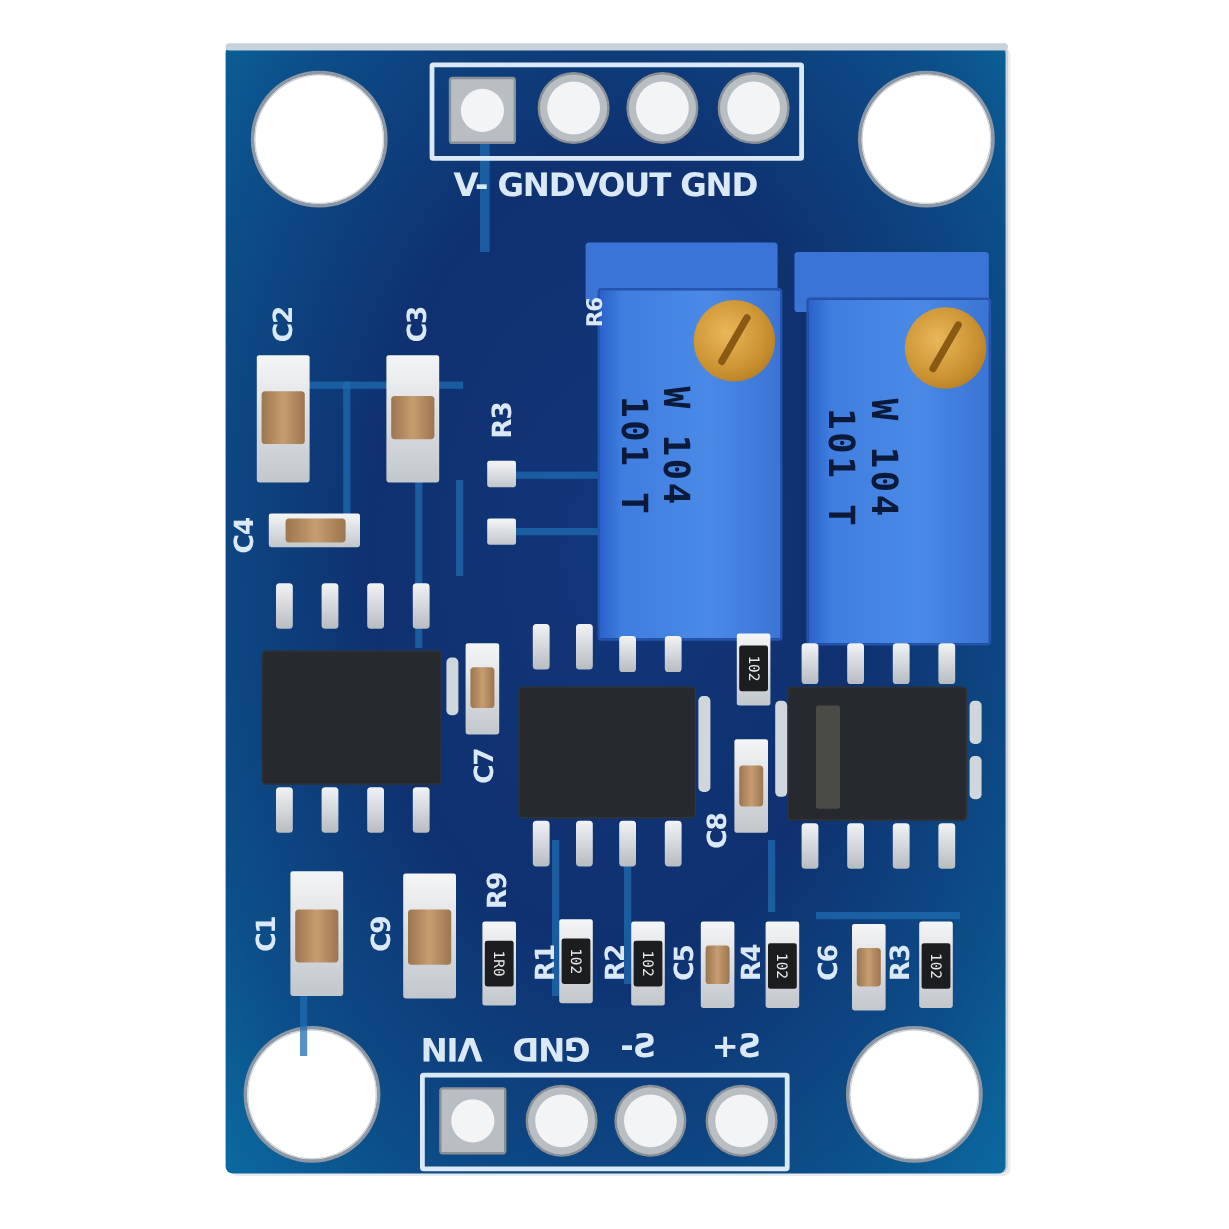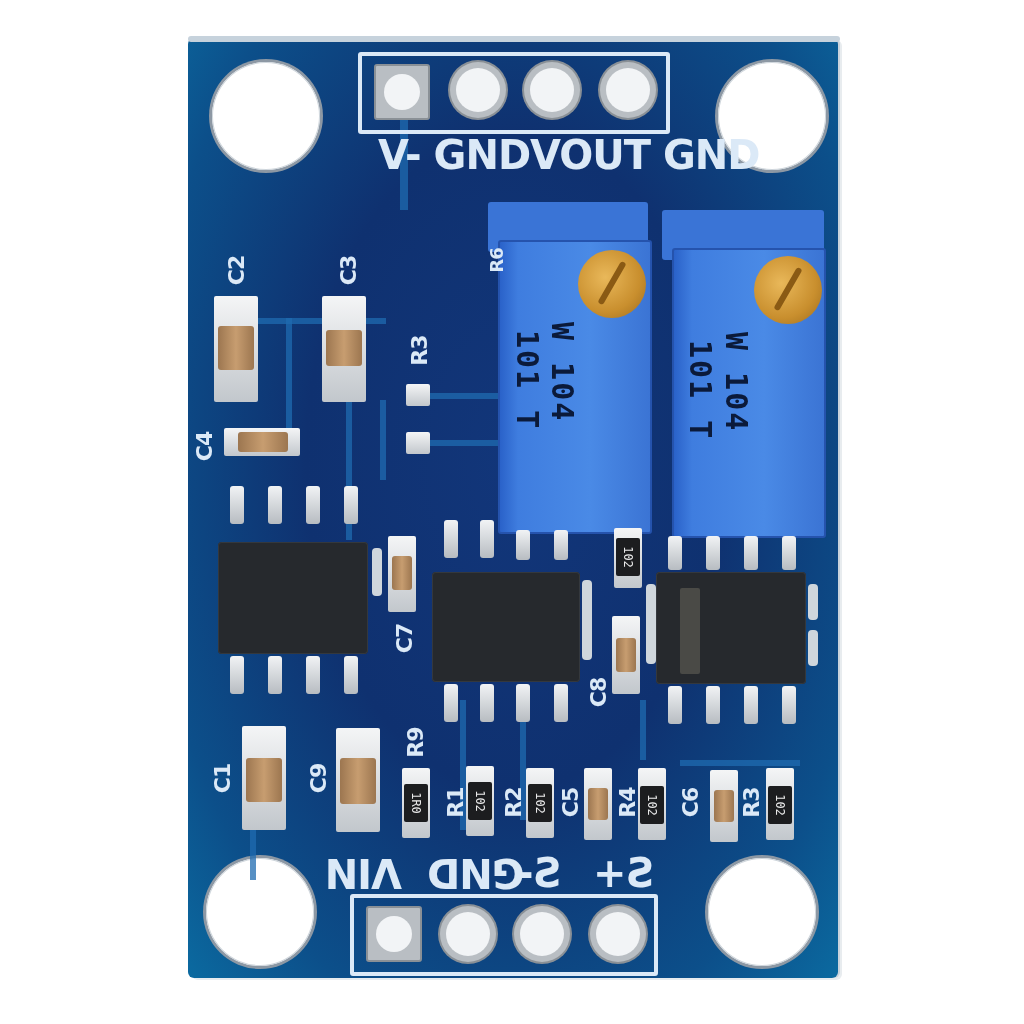--- a/index.html
+++ b/index.html
@@ -13,21 +13,21 @@
            border-radius:6px; box-shadow: 2px 0 0 #c9d3dc, 4px 2px 0 #e8ecef; }
   .board-edge { left:188px; top:36px; width:652px; height:6px; background:#c6d2dc; border-radius:3px; }
 
   
   .hole { width:108px; height:108px; border-radius:50%; background:#ffffff;
           box-shadow: 0 0 0 3px #8d98a4, inset 0 0 0 1px #cfd6dc; }
 
   
   .silk { color:#dbe9f7; font-weight:bold; letter-spacing:-1px; }
   .silk-box { border:4px solid #dbe9f7; border-radius:3px; }
-  .label-row { font-size:40px; line-height:30px; white-space:nowrap; }
+  .label-row { font-size:27px; line-height:30px; white-space:nowrap; }
   .vlabel { font-size:22px; transform:rotate(-90deg); transform-origin:center; white-space:nowrap; }
 
   
   .pin { width:44px; height:44px; border-radius:50%; background:#f2f4f6;
          box-shadow: 0 0 0 6px #b9bec3, 0 0 0 8px #8a9096; }
   .pin-sq { width:52px; height:52px; background:#b9bec3; border:2px solid #8a9096; border-radius:3px; }
   .pin-sq::after { content:""; position:absolute; left:8px; top:8px; width:36px; height:36px;
                    border-radius:50%; background:#f2f4f6; }
 
   

